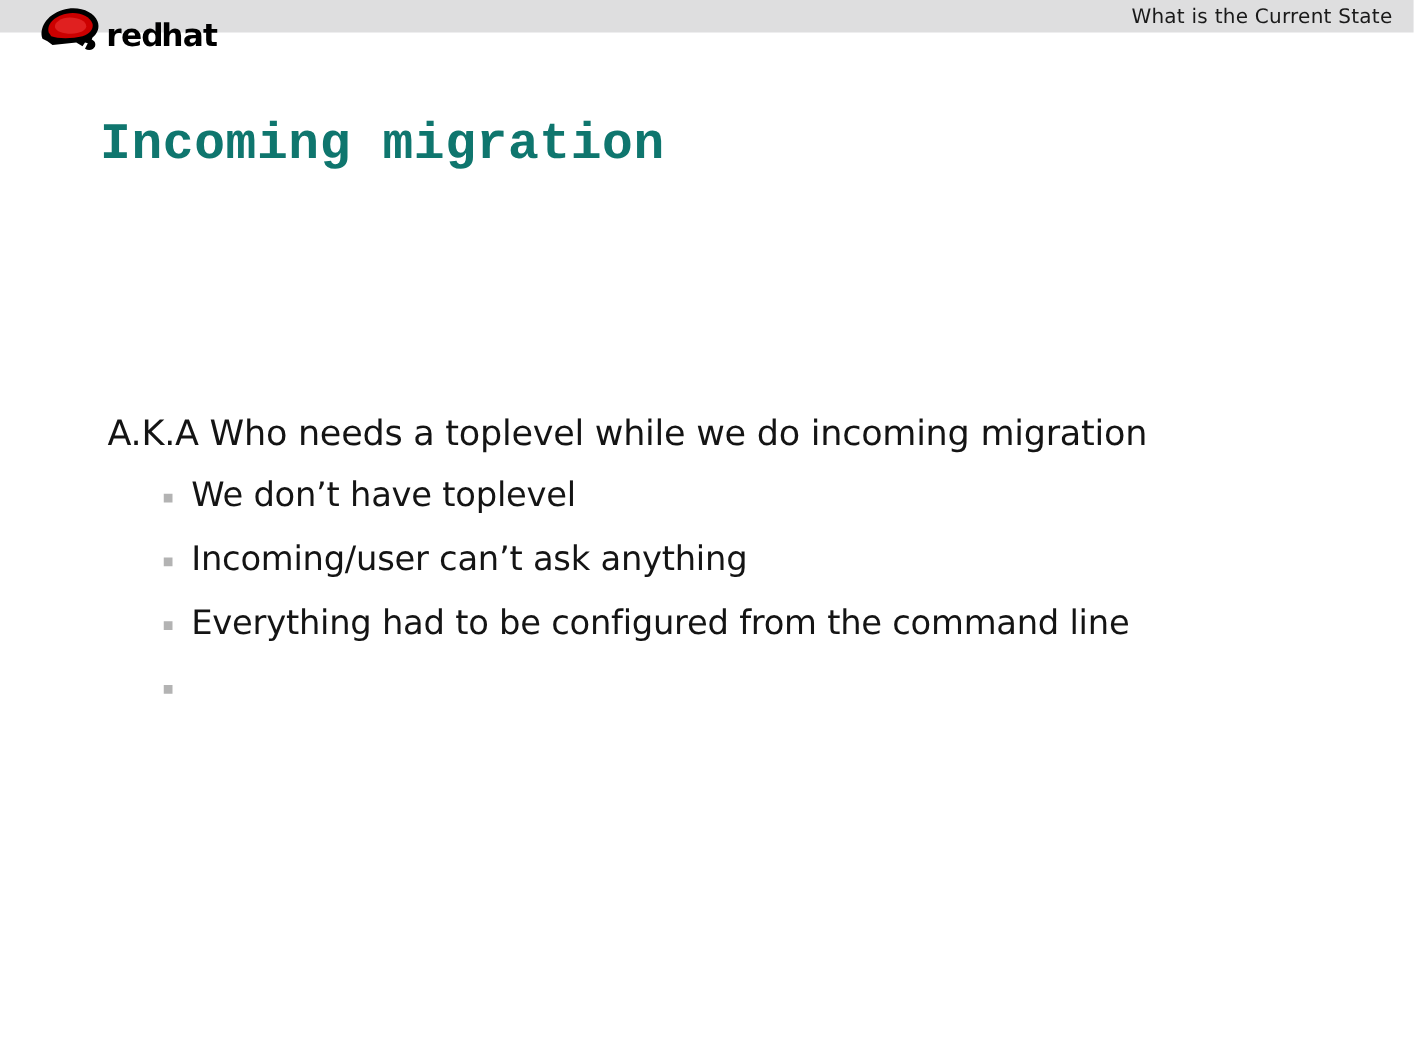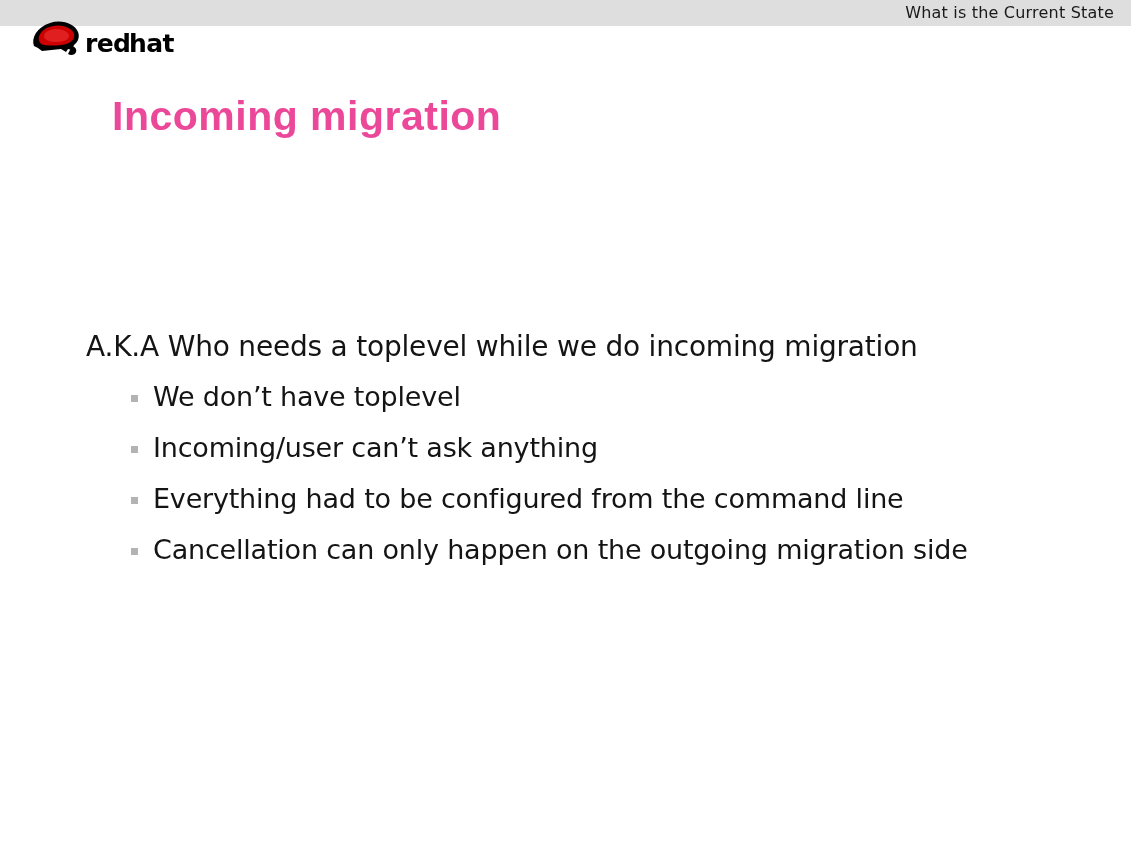--- a/index.html
+++ b/index.html
@@ -35,39 +35,38 @@
     font-size: 16px;
     letter-spacing: 0.2px;
     color: #1a1a1a;
     white-space: nowrap;
   }
 
   
   #logo {
     position: absolute;
     left: 28px;
-    top: 16px;
+    top: 1px;
     width: 160px;
     height: 42px;
   }
   #logo svg { display: block; }
 
   
   #frame-title {
     position: absolute;
     left: 80px;
     top: 92px;
-    font-family: Liberation Sans, sans-serif;
+    font-family: Liberation Mono, monospace;
     font-weight: bold;
     font-size: 41px;
     line-height: 48px;
     letter-spacing: 0.5px;
-    color: #ec4899;
+    color: #0f766e;
     white-space: nowrap;
-    margin-left: 32px;
   }
 
   
   #body-area {
     position: absolute;
     left: 0;
     top: 327px;
     width: 904px;
   }
   .level1 {
@@ -155,17 +154,16 @@
       <span>Incoming/user can’t ask </span><span class="em-bold">anything</span>
     </li>
 
     <li class="faded-2">
       <span class="marker"></span>
       <span>Everything had to be configured from the command line</span>
     </li>
 
     <li class="faded-3">
       <span class="marker"></span>
-      <span>Cancellation can only happen on the outgoing migration side</span>
     </li>
 
   </ul>
 </div>
 
 </body></html>

